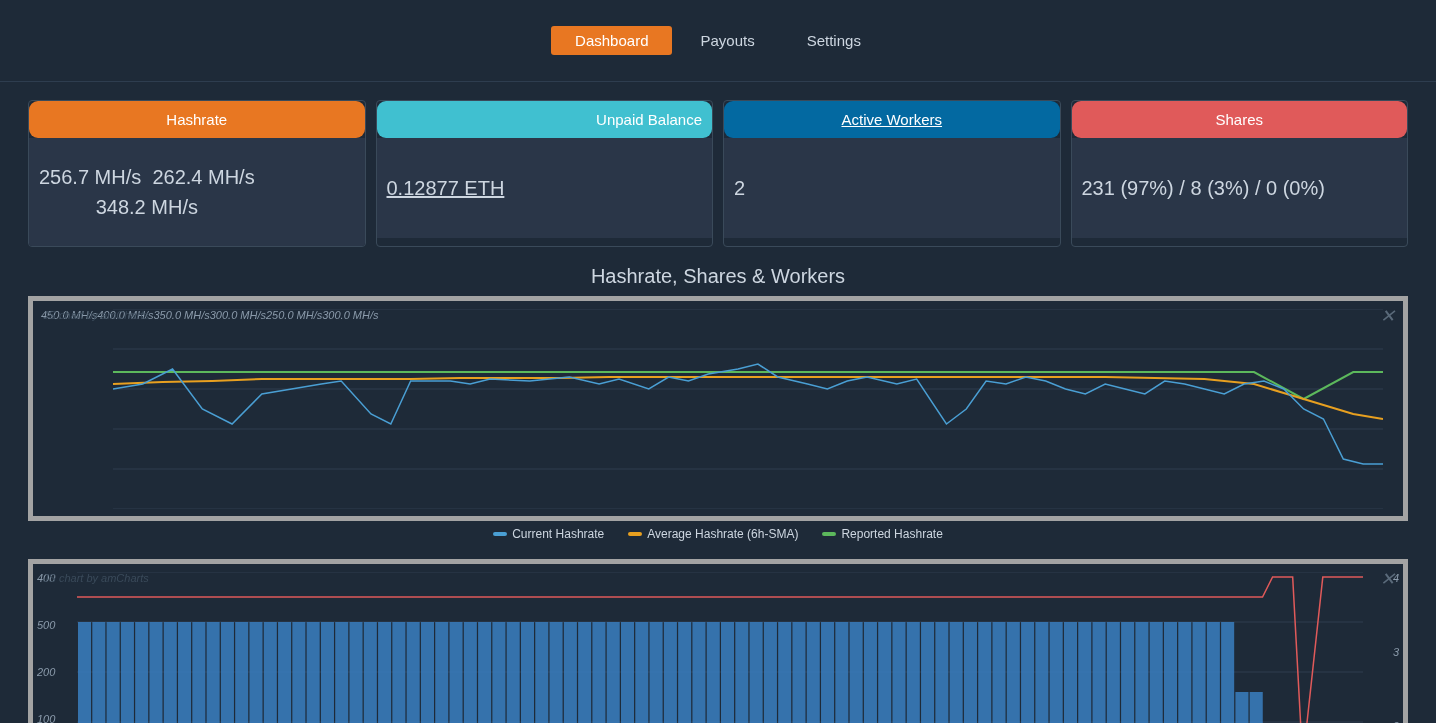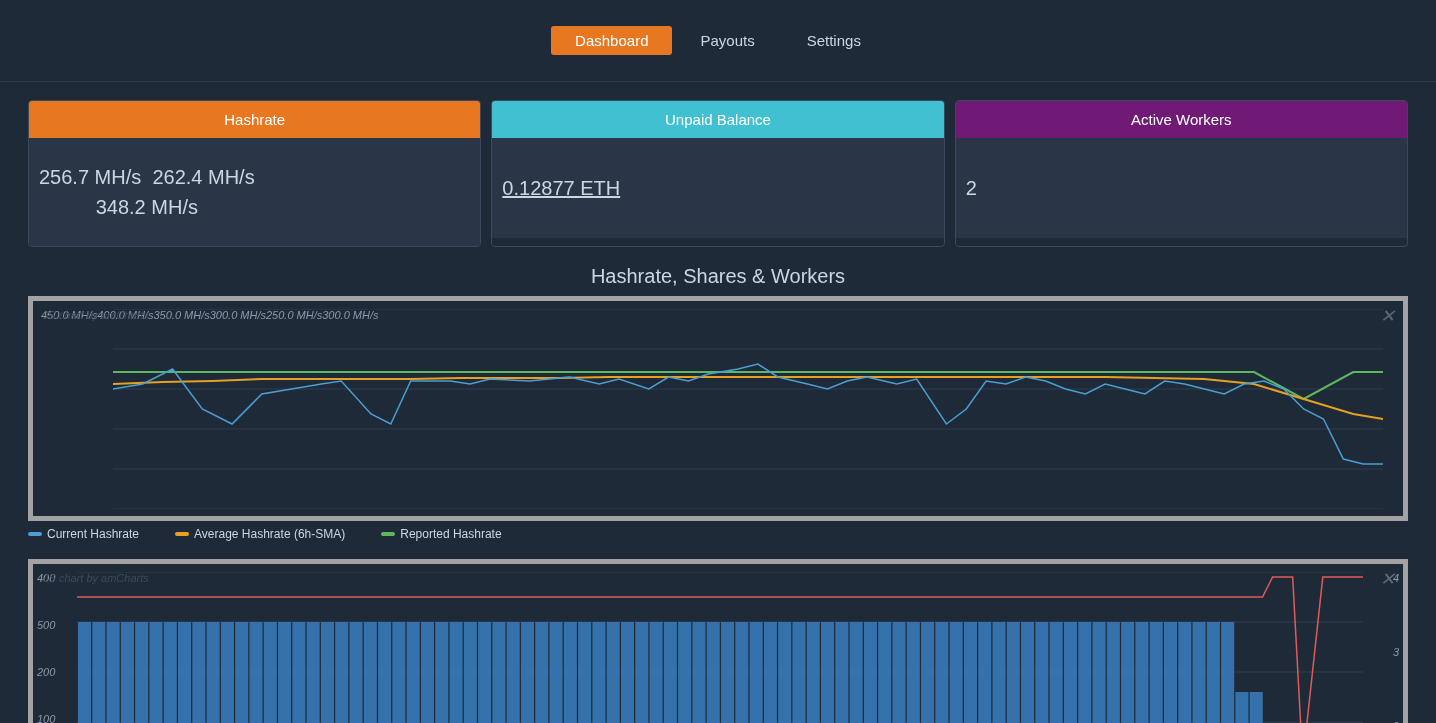--- a/index.html
+++ b/index.html
@@ -44,36 +44,37 @@
       border-radius: 4px;
       overflow: hidden;
       border: 1px solid #3a4a5a;
     }
     .card-header {
       padding: 10px;
       text-align: center;
       font-size: 15px;
       font-weight: 500;
       color: #fff;
+      border-radius: 9px;
     }
     .card-body {
       background-color: #2a3648;
       text-align: center;
       padding: 24px 10px;
       font-size: 20px;
       font-weight: 400;
       line-height: 1.5;
       min-height: 100px;
       display: flex;
       align-items: center;
       justify-content: flex-start;
     }
     .card-hashrate .card-header { background-color: #e87722; }
-    .card-balance .card-header { background-color: #40c0d0; }
-    .card-workers .card-header { background-color: #701a75; }
+    .card-balance .card-header { background-color: #40c0d0; text-align: right; }
+    .card-workers .card-header { background-color: #0369a1; text-decoration: underline; }
     .card-shares .card-header { background-color: #e05a5a; }
 
     .balance-value {
       text-decoration: underline;
       color: #cdd6e0;
     }
 
     
     .chart-title {
       text-align: center;
@@ -110,22 +111,22 @@
       top: 4px;
       right: 8px;
       font-size: 18px;
       color: #5a6a7a;
       cursor: pointer;
       z-index: 2;
     }
 
     .chart-legend {
       display: flex;
-      justify-content: flex-start;
-      gap: 36px;
+      justify-content: center;
+      gap: 24px;
       padding: 6px 0;
       font-size: 12px;
       color: #cdd6e0;
     }
     .legend-item {
       display: flex;
       align-items: center;
       gap: 5px;
     }
     .legend-dot {
@@ -163,20 +164,24 @@
   </div>
   <div class="card card-balance">
     <div class="card-header">Unpaid Balance</div>
     <div class="card-body">
       <span class="balance-value">0.12877 ETH</span>
     </div>
   </div>
   <div class="card card-workers">
     <div class="card-header">Active Workers</div>
     <div class="card-body">2</div>
+  </div>
+  <div class="card card-shares">
+    <div class="card-header">Shares</div>
+    <div class="card-body">231 (97%) / 8 (3%) / 0 (0%)</div>
   </div>
 </div>
 
 <div class="chart-title">Hashrate, Shares &amp; Workers</div>
 
 <div class="chart-container">
   <div class="chart-area">
     <span class="chart-watermark">JS chart by amCharts</span>
     <span class="chart-close">✕</span>
     <div style="padding: 8px 20px 0 80px; height: 215px; position: relative;">

